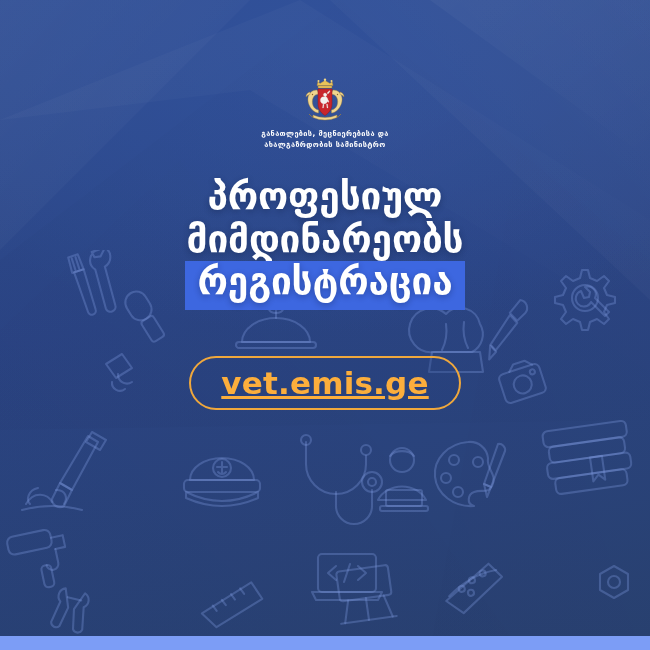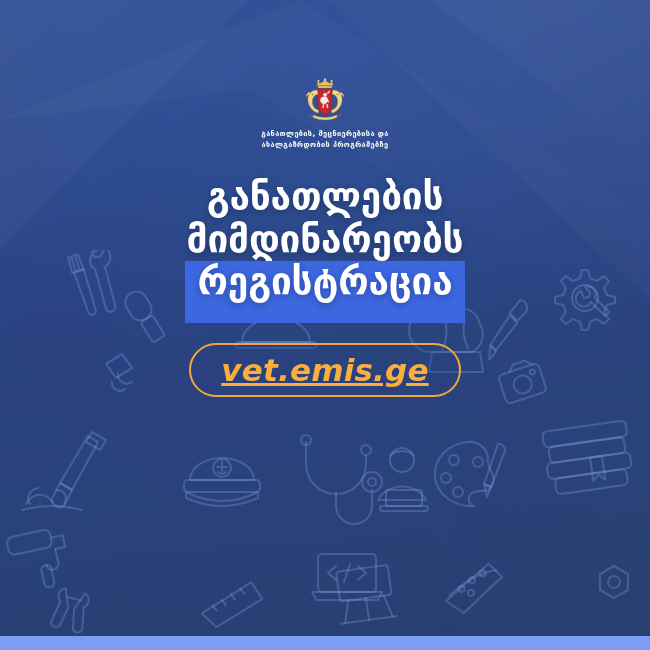--- a/index.html
+++ b/index.html
@@ -74,52 +74,51 @@
     line-height: 1.14;
     letter-spacing: -0.2px;
     text-shadow: 0 2px 6px rgba(12,24,56,0.33);
   }
   .headline .line { display: block; white-space: nowrap; }
 
   .hl-mark {
     display: inline-block;
     background: #3d67e0;
     color: #ffffff;
-    padding: 1px 13px 21px 13px;
+    padding: 1px 13px 8px 13px;
     line-height: 1.08;
   }
 
   .subhead {
     margin-top: 12px;
     text-align: center;
     color: #ffffff;
     font-weight: bold;
     font-size: 33px;
     line-height: 1.16;
     text-shadow: 0 2px 6px rgba(12,24,56,0.33);
   }
   .subhead .line { display:block; white-space: nowrap; }
 
   .url-pill {
-    margin-top: 20px;
+    margin-top: 46px;
     display: inline-flex;
     align-items: center;
     justify-content: center;
     min-width: 224px;
     height: 54px;
     padding: 0 30px;
     border: 2.5px solid #f0a83c;
     border-radius: 30px;
     color: #fcae3c;
     font-size: 31px;
     font-weight: bold;
     letter-spacing: 0.2px;
     background: rgba(40,66,126,0.28);
     box-sizing: border-box;
-    font-style: italic;
   }
 
   .bottom-bar {
     position: absolute;
     left: 0; right: 0; bottom: 0;
     height: 14px;
     background: #7c9df6;
     z-index: 6;
   }
 </style>
@@ -359,26 +358,26 @@
           <path d="M43 52 l1 8 l2 0 l-1 -8 z"></path>
           <path d="M40 30 c 2 0 4 2 4 4 l-3 4 l-4 -3 c -1 -2 0 -5 3 -5 z"></path>
           <path d="M44 30 l5 -5 l1 2 l-4 5 z"></path>
         </g>
 
         <path d="M16 74 q 24 10 48 0 l0 5 q -24 10 -48 0 z" fill="#efd58f" stroke="#a98436" stroke-width="0.8"></path>
         <path d="M8 72 q 6 8 10 6 M72 72 q -6 8 -10 6" fill="none" stroke="#a98436" stroke-width="1.4"></path>
       </svg>
       <div class="ministry-name">
         <span>განათლების, მეცნიერებისა და</span><br>
-        <span>ახალგაზრდობის პროგრამებზე</span>
+        <span>ახალგაზრდობის სამინისტრო</span>
       </div>
     </div>
 
     <div class="headline">
-      <span class="line">განათლების</span>
+      <span class="line">პროფესიულ</span>
       <span class="line">მიმდინარეობს</span>
       <span class="line"><span class="hl-mark">რეგისტრაცია</span></span>
     </div>
 
 
     <a class="url-pill" href="#">vet.emis.ge</a>
 
   </div>
 
   <div class="bottom-bar"></div>

